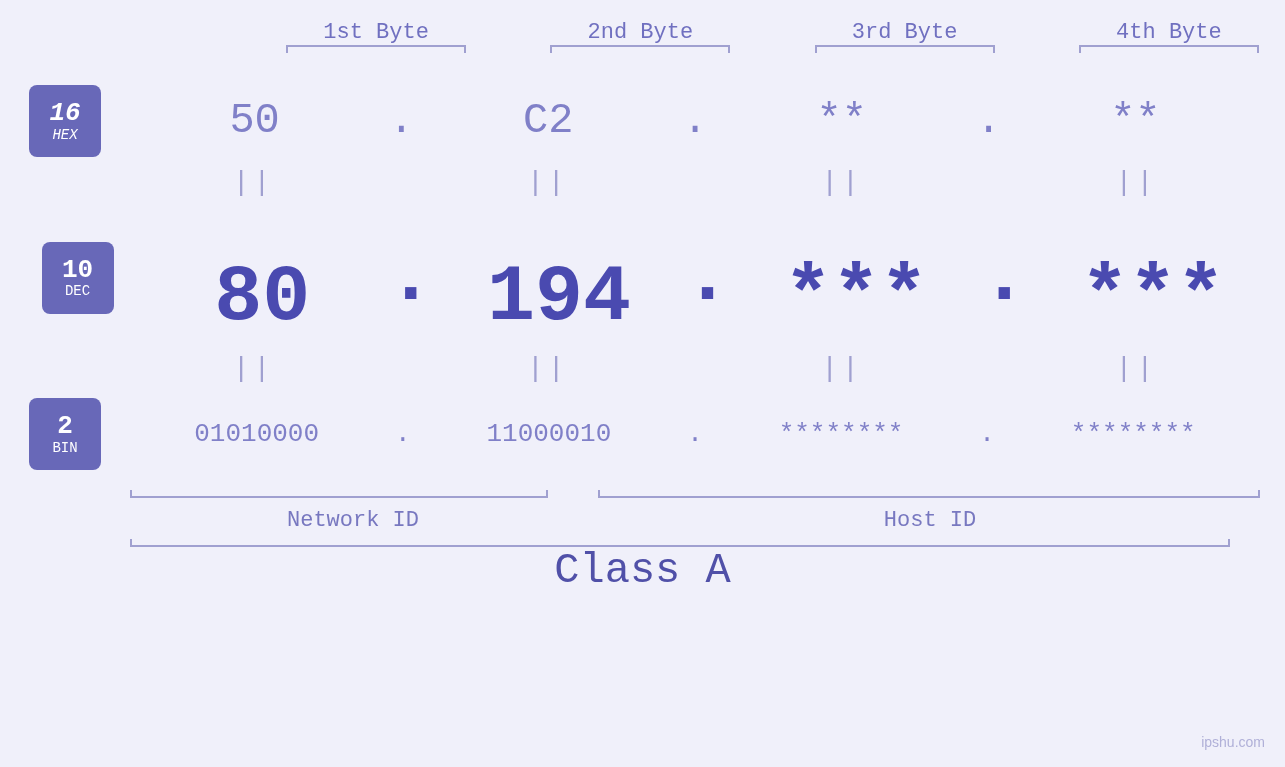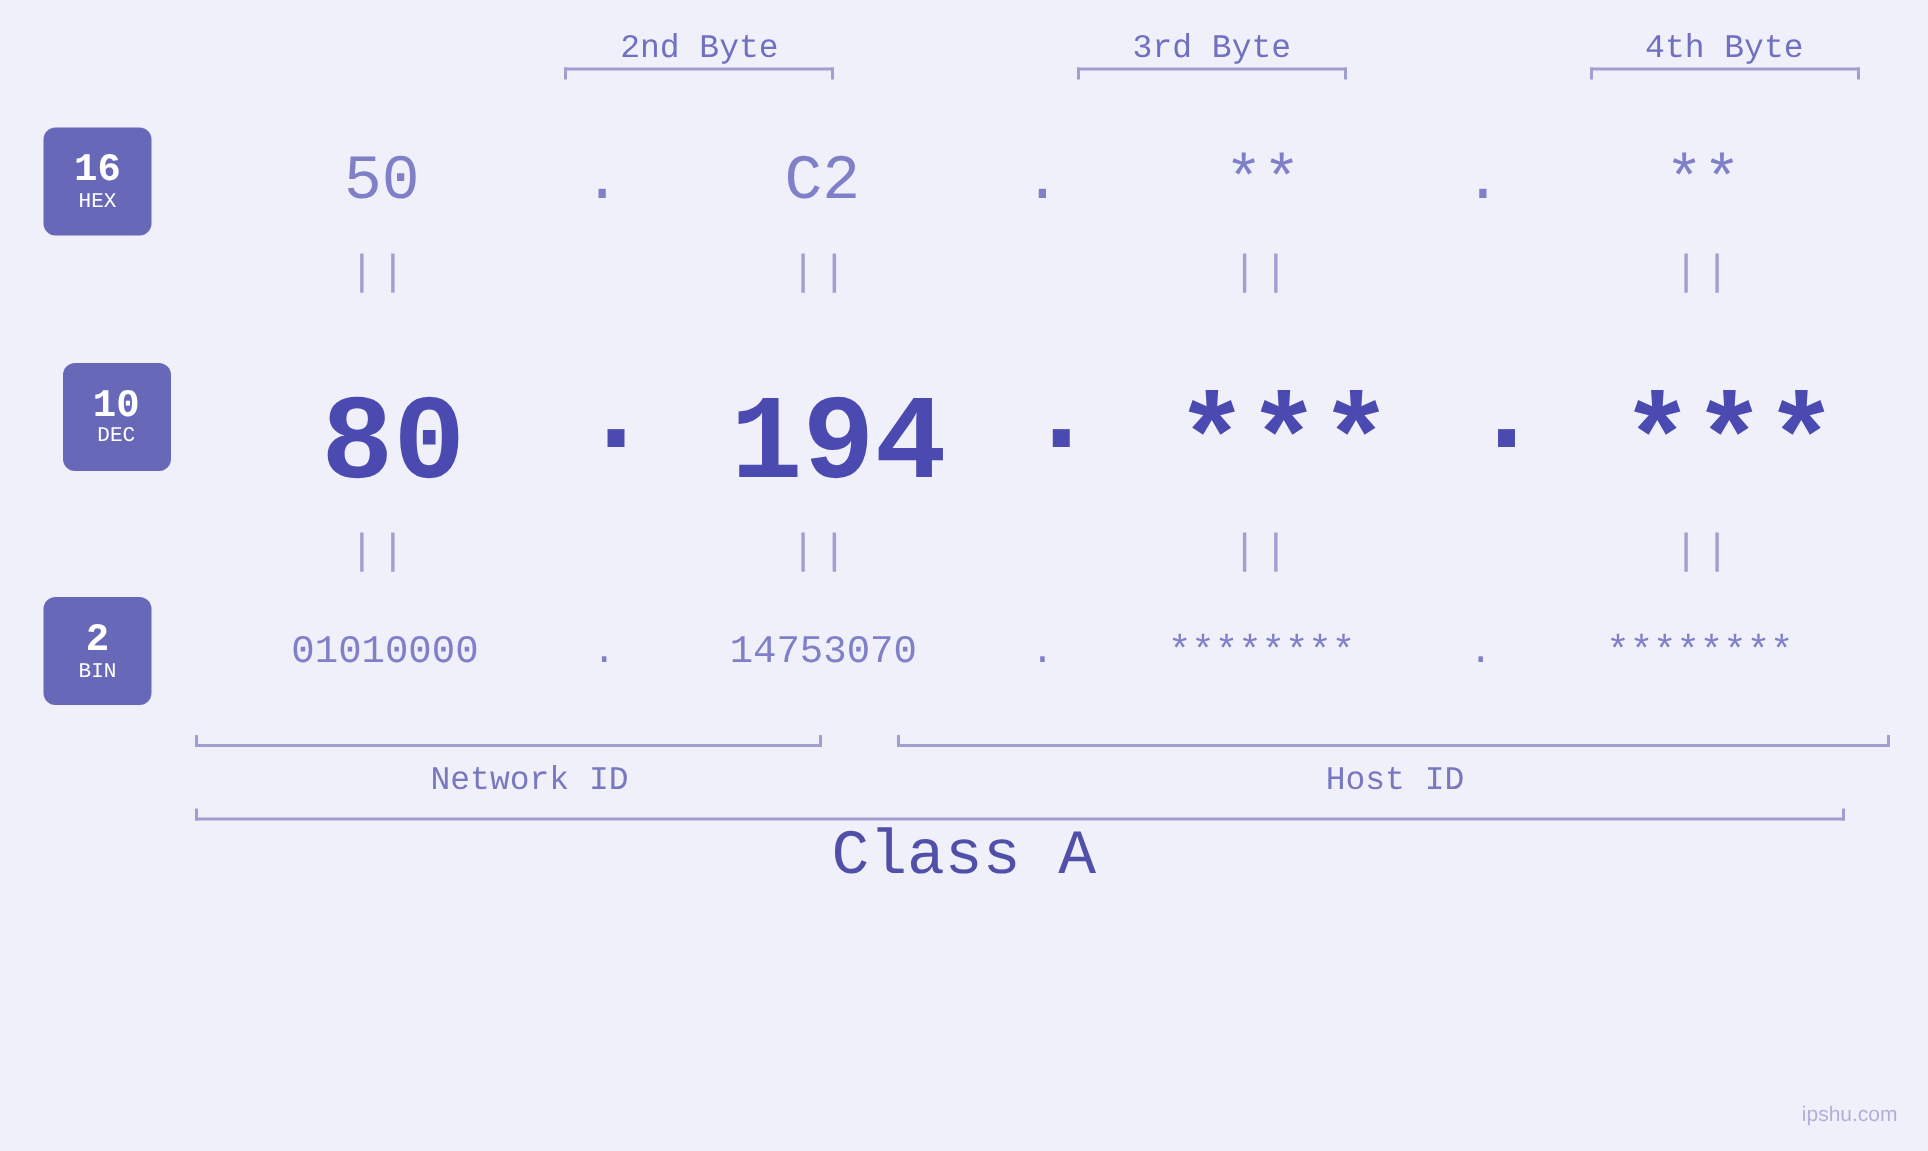--- a/index.html
+++ b/index.html
@@ -243,20 +243,26 @@
 
   </style>
 </head>
 <body>
 
 <div class="container">
 
   <div class="row-wrapper" style="width:1285px; margin-bottom:0;">
     <div class="spacer-badge"></div>
     <div class="byte-headers">
+      <div class="cell">
+        <span class="byte-label">1st Byte</span>
+        <div class="bracket-top">
+            <div class="bracket-bar"></div>
+          </div>
+      </div>
       <div style="width:30px;"></div>
       <div class="cell">
         <span class="byte-label">2nd Byte</span>
         <div class="bracket-top">
             <div class="bracket-bar"></div>
           </div>
       </div>
       <div style="width:30px;"></div>
       <div class="cell">
         <span class="byte-label">3rd Byte</span>
@@ -268,21 +274,21 @@
       <div class="cell">
         <span class="byte-label">4th Byte</span>
         <div class="bracket-top">
             <div class="bracket-bar"></div>
           </div>
       </div>
     </div>
   </div>
 
   <div class="row-wrapper" style="width:1285px; margin-top:20px;">
-    <div class="spacer-badge" style="display:flex;align-items:flex-start;justify-content:center;">
+    <div class="spacer-badge" style="display:flex;align-items:flex-start;justify-content:center;font-style:italic;">
       <div class="badge">
         <span class="badge-number">16</span>
         <span class="badge-label">HEX</span>
       </div>
     </div>
     <div class="data-row hex-row">
       <div class="cell">
         <span class="cell-value">50</span>
       </div>
       <div class="dot">.</div>
@@ -358,21 +364,21 @@
         <span class="badge-number">2</span>
         <span class="badge-label">BIN</span>
       </div>
     </div>
     <div class="data-row bin-row">
       <div class="cell">
         <span class="cell-value">01010000</span>
       </div>
       <div class="dot" style="font-size:26px;color:#8080c8;">.</div>
       <div class="cell">
-        <span class="cell-value">14753070</span>
+        <span class="cell-value">11000010</span>
       </div>
       <div class="dot" style="font-size:26px;color:#8080c8;">.</div>
       <div class="cell">
         <span class="cell-value">********</span>
       </div>
       <div class="dot" style="font-size:26px;color:#8080c8;">.</div>
       <div class="cell">
         <span class="cell-value">********</span>
       </div>
     </div>

